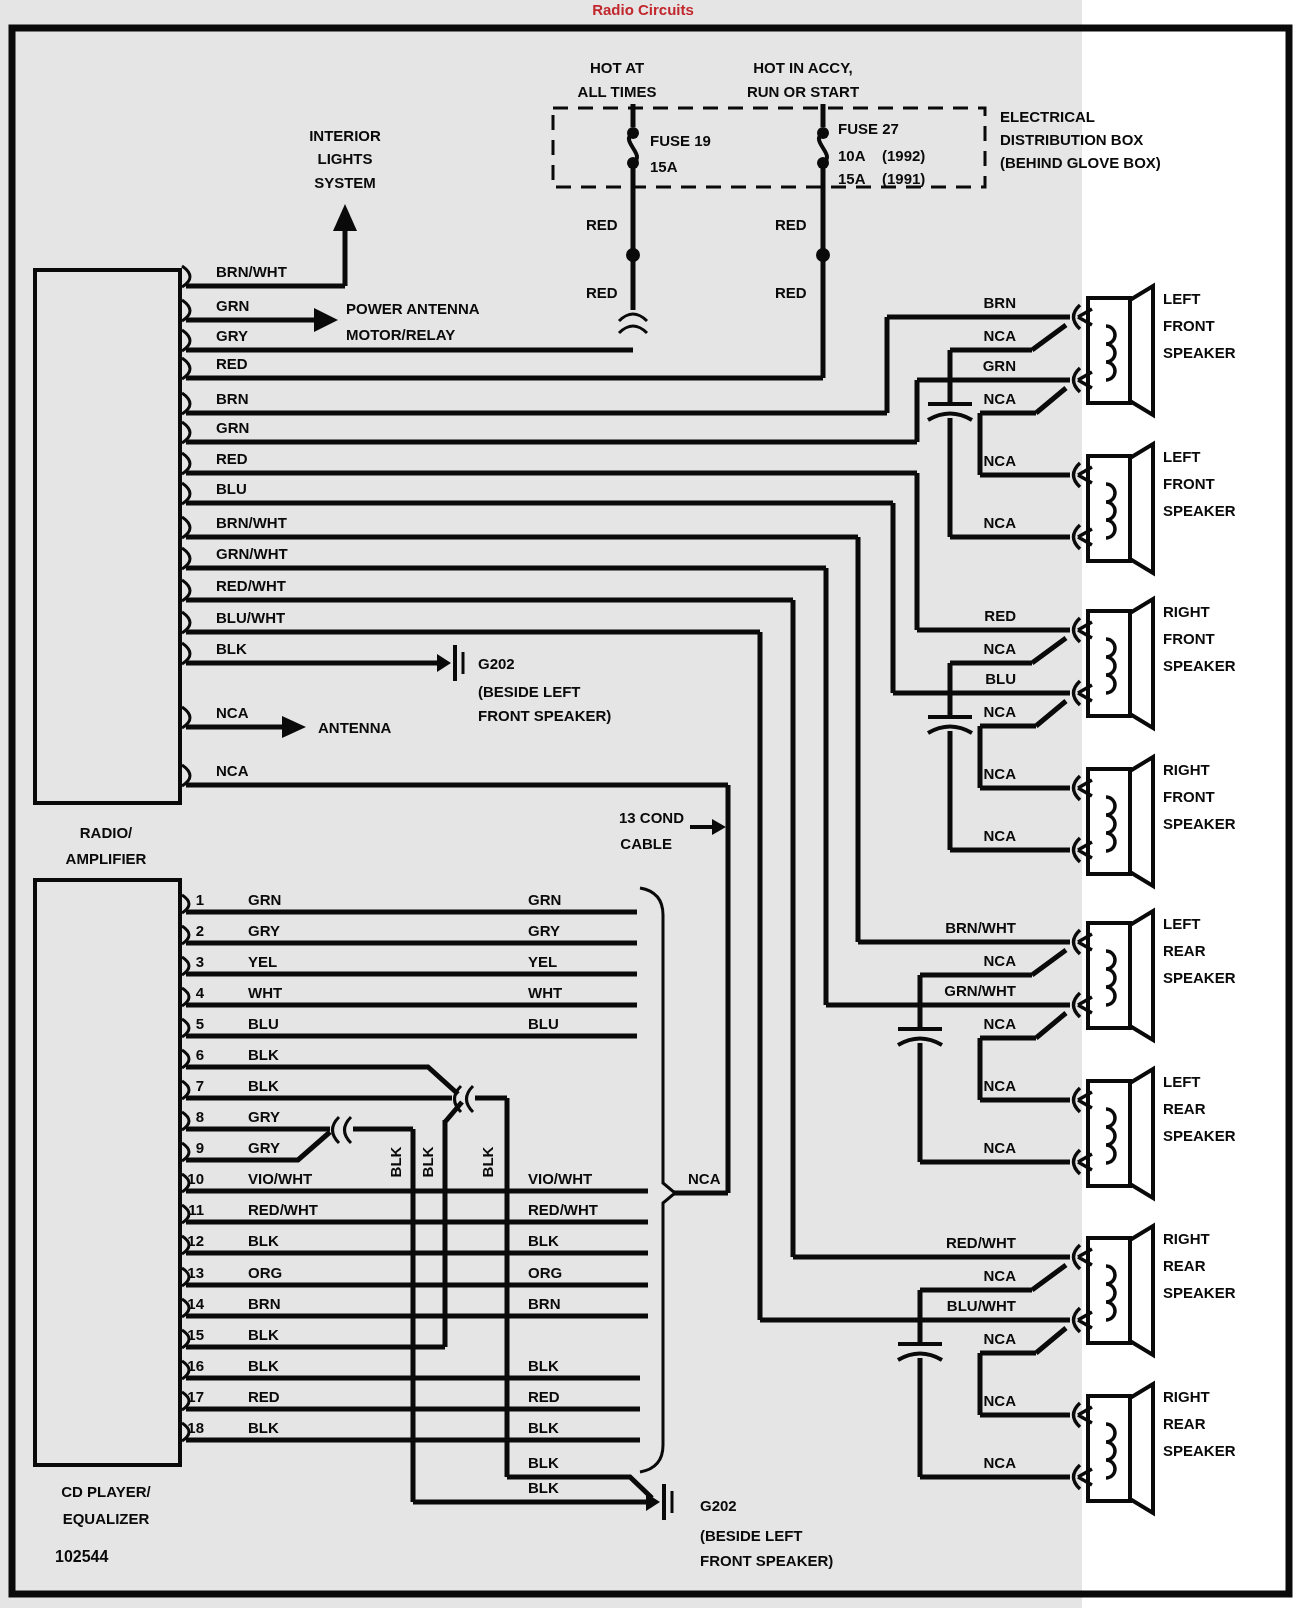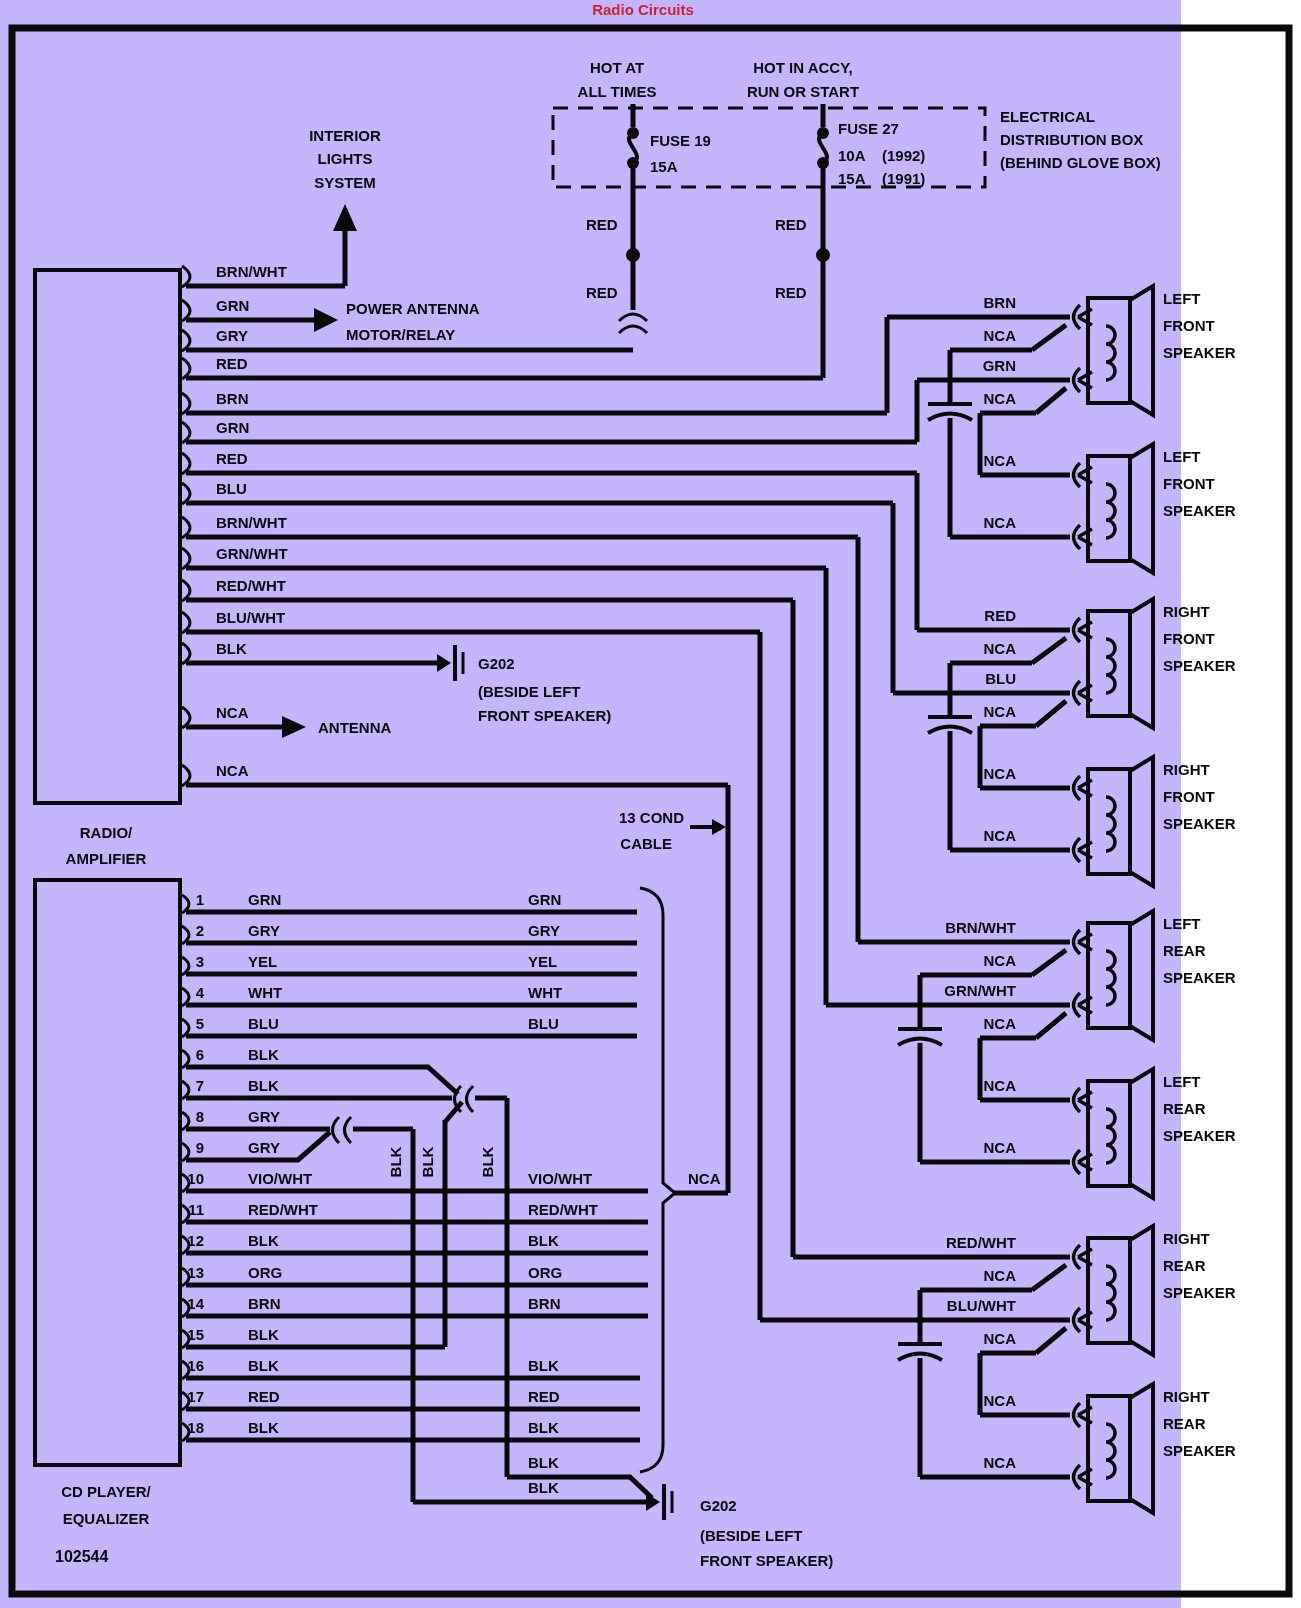--- a/index.html
+++ b/index.html
@@ -1,16 +1,16 @@
 <!DOCTYPE html>
 <html><head>
 <meta charset="utf-8">
 <style>
   html,body{margin:0;padding:0;background:#fff;}
-  .page{width:1181px;height:1608px;position:relative;background:#c4b5fd;}
+  .page{width:1082px;height:1608px;position:relative;background:#e5e5e5;}
   svg{display:block}
   text{font-family:"Liberation Sans",sans-serif;font-weight:bold;font-size:15px;fill:#0a0a0a;}
   .ttl{fill:#c2272d;font-size:15px;}
   .mid{text-anchor:middle}.end{text-anchor:end}
   .rot{text-anchor:middle}
 </style>
 </head>
 <body>
 
 <div class="page">

